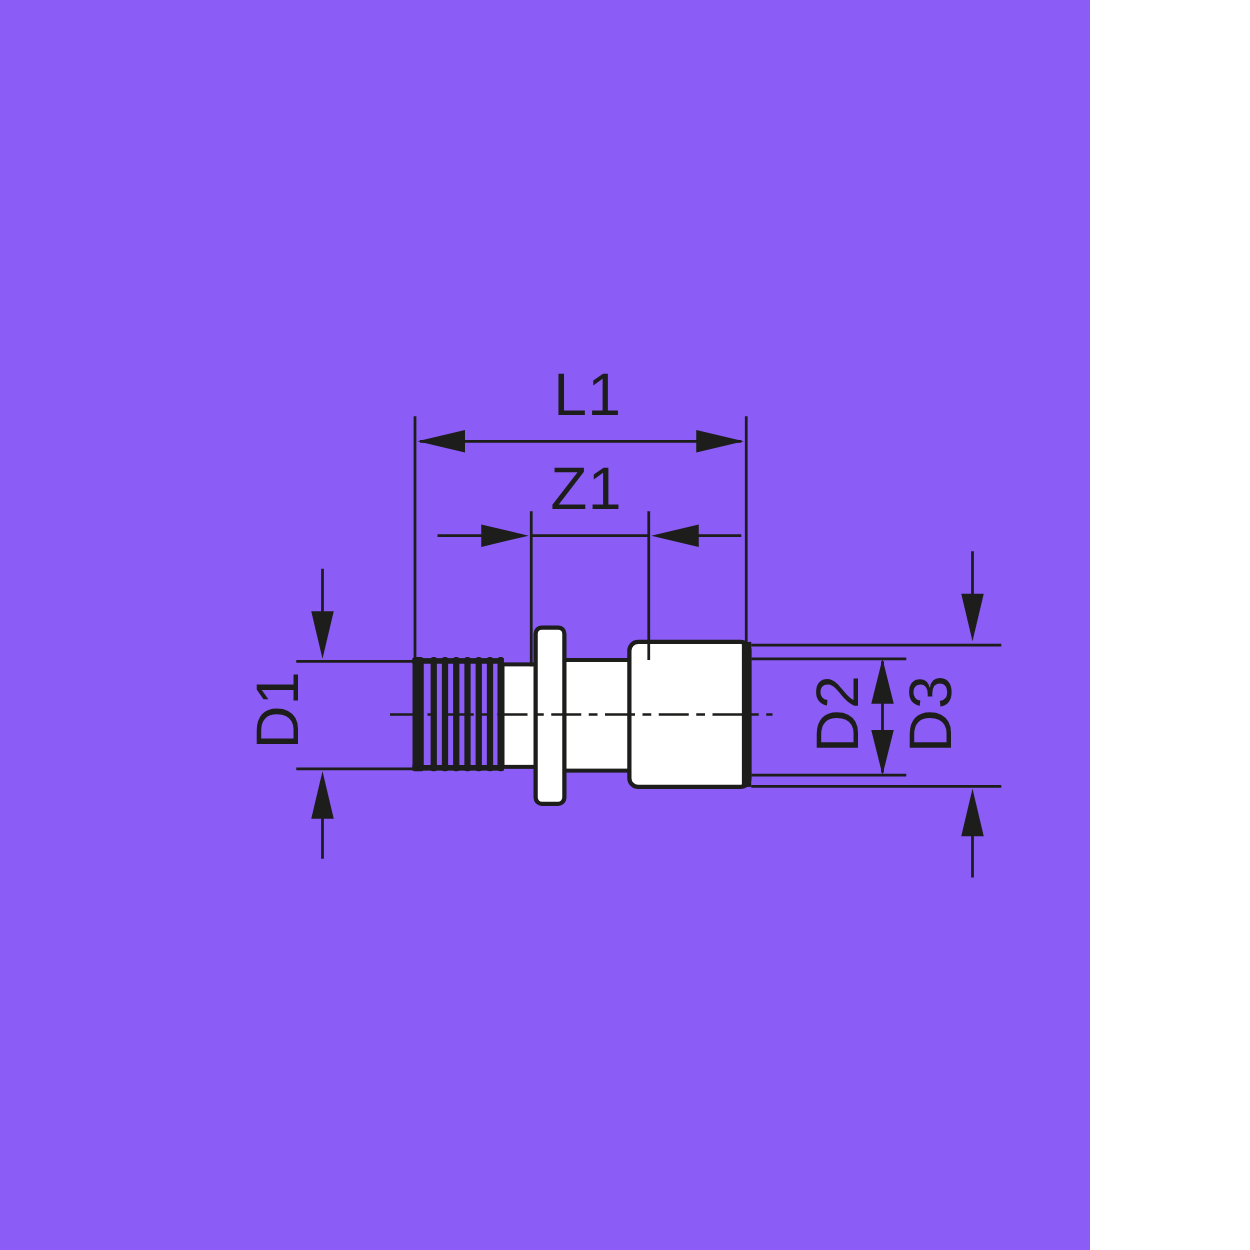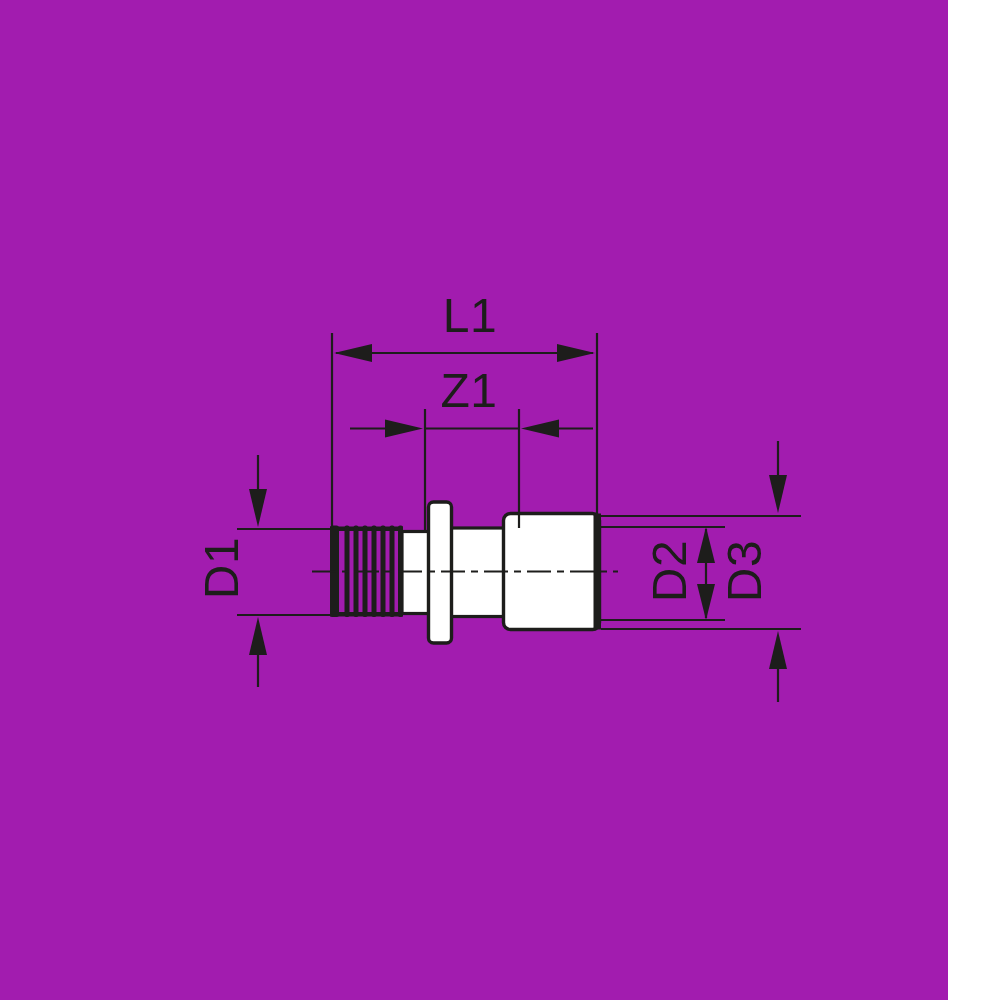--- a/index.html
+++ b/index.html
@@ -1,19 +1,19 @@
 <!DOCTYPE html>
 <html><head>
 <meta charset="utf-8">
 <style>
   html,body{margin:0;padding:0;background:#ffffff;}
   #stage{
     position:relative;
-    width:948px;height:1000px;
-    background:#a21caf;
+    width:872px;height:1000px;
+    background:#8b5cf6;
     overflow:hidden;
     font-family:"Liberation Sans","DejaVu Sans",sans-serif;
   }
   svg{position:absolute;left:0;top:0;}
   .outline{fill:#ffffff;stroke:#1d1d1b;stroke-width:3.2;}
   .solid{fill:#1d1d1b;stroke:none;}
   .dim{stroke:#1d1d1b;stroke-width:2.2;fill:none;}
   .thin{stroke:#1d1d1b;stroke-width:2.2;fill:none;}
   .center{stroke:#1d1d1b;stroke-width:2;fill:none;stroke-dasharray:24 6 7 6;}
   .arrow{fill:#1d1d1b;stroke:none;}

